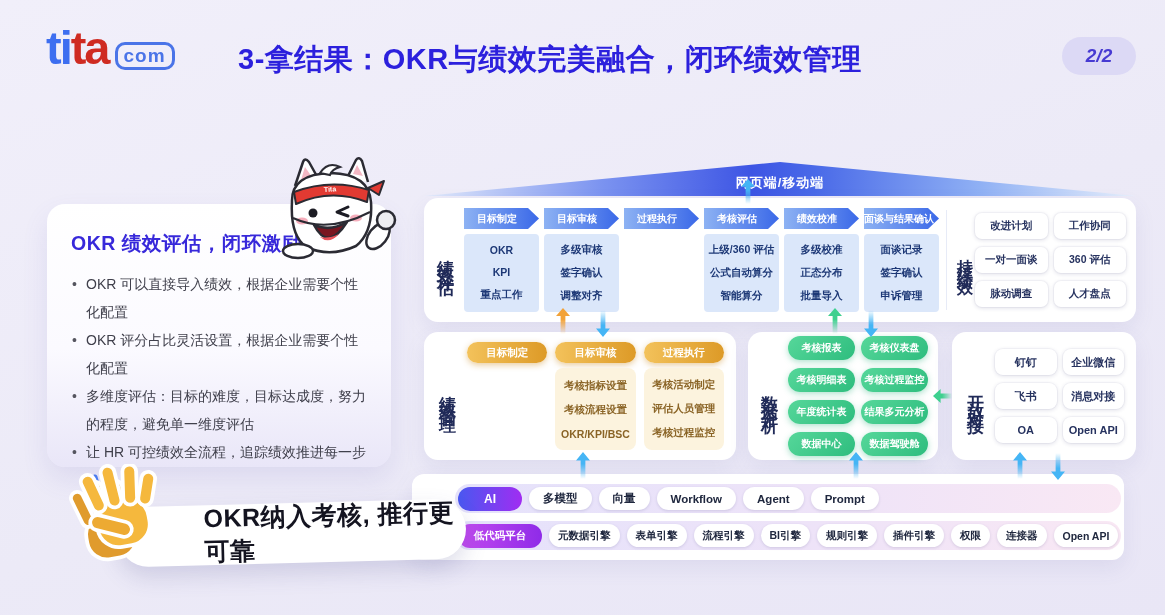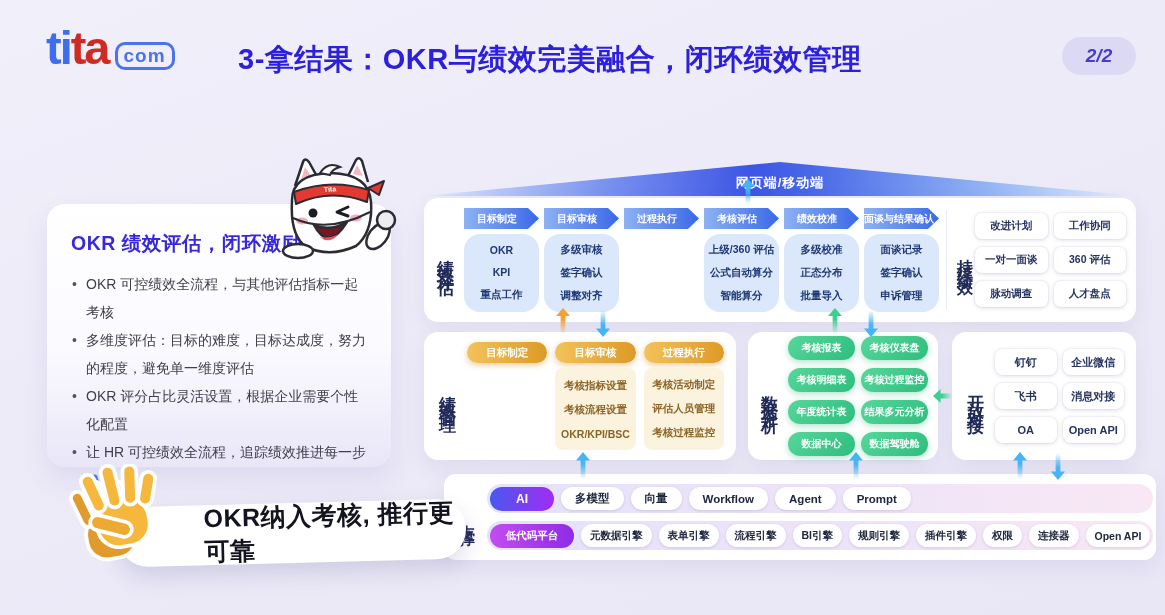--- a/index.html
+++ b/index.html
@@ -54,21 +54,21 @@
             font-size:17px; letter-spacing:7px; display:flex; align-items:center; justify-content:center; }
 
   
   .card-top { left:424px; top:198px; width:712px; height:124px; padding:10px 10px; gap:7px; }
   .stages { flex:1; display:flex; gap:5px; }
   .stage  { flex:1; display:flex; flex-direction:column; min-width:0; }
   .stage-h { height:21px; line-height:21px; text-align:center; color:#fff; font-size:10px; font-weight:700;
              background:linear-gradient(90deg,#8db2f3,#3a68e8);
              clip-path:polygon(0 0,calc(100% - 11px) 0,100% 50%,calc(100% - 11px) 100%,0 100%);
              padding-right:9px; white-space:nowrap; }
-  .stage-b { flex:1; margin-top:5px; background:#dbe7fa; border-radius:16px; display:flex;
+  .stage-b { flex:1; margin-top:5px; background:#dbe7fa; border-radius:4px; display:flex;
              flex-direction:column; justify-content:space-evenly; align-items:center;
              font-size:10.5px; font-weight:600; color:#1d3876; white-space:nowrap; }
   .vdivider { width:1px; background:#e7ebf7; margin:2px 0; }
   .continuous { width:172px; display:flex; }
   .pill-grid2 { flex:1; display:grid; grid-template-columns:1fr 1fr; gap:8px 6px; align-content:center; }
   .wpill { background:#fff; border-radius:7px; box-shadow:0 1px 4px rgba(40,40,100,.16), 0 0 0 1px rgba(70,70,140,.04);
            display:flex; align-items:center; justify-content:center; font-size:10.5px; font-weight:600;
            color:#26325f; height:26px; white-space:nowrap; }
 
   
@@ -86,21 +86,21 @@
   .card-data { left:748px; top:332px; width:190px; height:128px; padding:10px 10px; gap:7px; }
   .gpill { border-radius:12px; background:linear-gradient(135deg,#56d79a,#2ebd7e);
            box-shadow:0 2px 6px rgba(45,180,125,.38); color:#fff; font-size:10px; font-weight:700;
            display:flex; align-items:center; justify-content:center; height:24px; white-space:nowrap;}
 
   
   .card-open { left:952px; top:332px; width:184px; height:128px; padding:10px 12px; gap:8px; }
   .card-open .wpill { border-radius:8px; font-size:11px; height:26px; }
 
   
-  .card-sup { left:444px; top:474px; width:712px; height:86px; border-radius:12px; padding:10px 12px; gap:10px; }
+  .card-sup { left:412px; top:474px; width:712px; height:86px; border-radius:12px; padding:10px 12px; gap:10px; }
   .card-sup .vlabel { font-size:16px; letter-spacing:5px; }
   .sup-rows { flex:1; display:flex; flex-direction:column; gap:8px; justify-content:center; }
   .sup-bar { height:29px; border-radius:14.5px; display:flex; align-items:center; gap:7px; padding:0 3px;
              background:linear-gradient(90deg,#e5e2fb 0%,#eee3f8 55%,#f9e8f4 100%); }
   .tag { height:24px; border-radius:12px; color:#fff; font-weight:700; display:flex; align-items:center;
          justify-content:center; white-space:nowrap; }
   .tag-ai { width:64px; font-size:12px; background:linear-gradient(90deg,#4958f0,#a02df2); }
   .tag-lc { width:84px; font-size:10.5px; background:linear-gradient(90deg,#c44cf0,#8f2be8); }
   .spill { height:23px; border-radius:11.5px; background:#fff; box-shadow:0 1px 3px rgba(50,50,110,.15);
            display:flex; align-items:center; font-weight:600; color:#20283f; white-space:nowrap; }
@@ -124,23 +124,23 @@
   <div class="logo">
     <div class="word"><span class="blue">ti</span><span class="red">ta</span></div>
     <div class="combox">com</div>
   </div>
   <div class="title">3-拿结果：OKR与绩效完美融合，闭环绩效管理</div>
   <div class="page-badge">2/2</div>
 
   <div class="info-card">
     <h2>OKR 绩效评估，闭环激励</h2>
     <ul>
-      <li>OKR 可控绩效全流程，与其他评估指标一起考核</li>
+      <li>OKR 可以直接导入绩效，根据企业需要个性化配置</li>
+      <li>OKR 评分占比灵活设置，根据企业需要个性化配置</li>
       <li>多维度评估：目标的难度，目标达成度，努力的程度，避免单一维度评估</li>
-      <li>OKR 评分占比灵活设置，根据企业需要个性化配置</li>
       <li>让 HR 可控绩效全流程，追踪绩效推进每一步</li>
     </ul>
   </div>
 
   <svg class="mascot" width="130" height="106" viewBox="0 0 130 106">
     <path d="M27 30 L35 6 Q37 1 41 6 L51 24" fill="#fff" stroke="#2b2b33" stroke-width="2.5" stroke-linejoin="round"></path>
     <path d="M33 24 L37 11 L44 21 Z" fill="#f4b8c4"></path>
     <path d="M79 22 L88 4 Q91 0 94 5 L100 26" fill="#fff" stroke="#2b2b33" stroke-width="2.5" stroke-linejoin="round"></path>
     <path d="M85 18 L89 9 L95 20 Z" fill="#f4b8c4"></path>
     <path d="M24 46 Q23 18 63 17 Q101 18 103 46 Q105 76 88 90 Q62 102 38 91 Q22 79 24 46 Z" fill="#fff" stroke="#2b2b33" stroke-width="2.5"></path>

